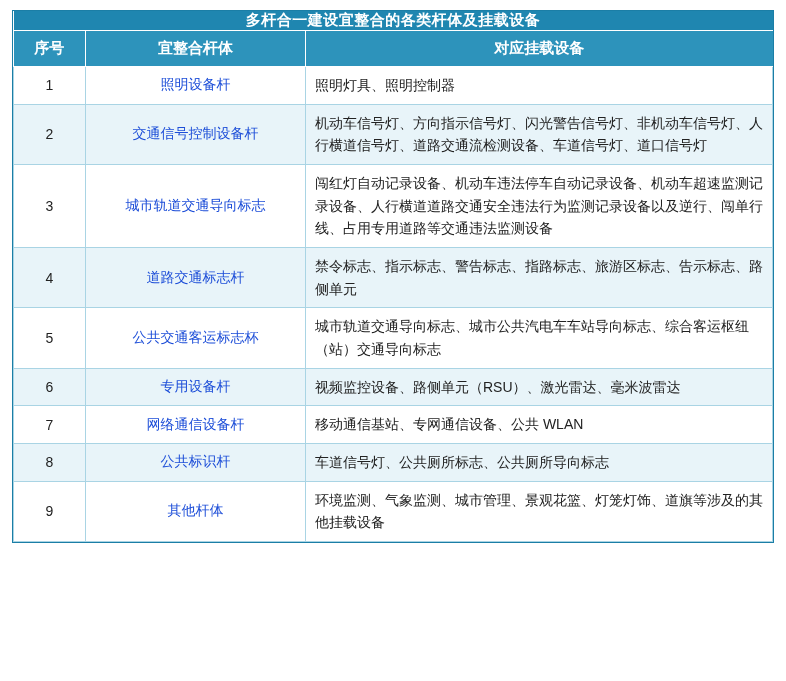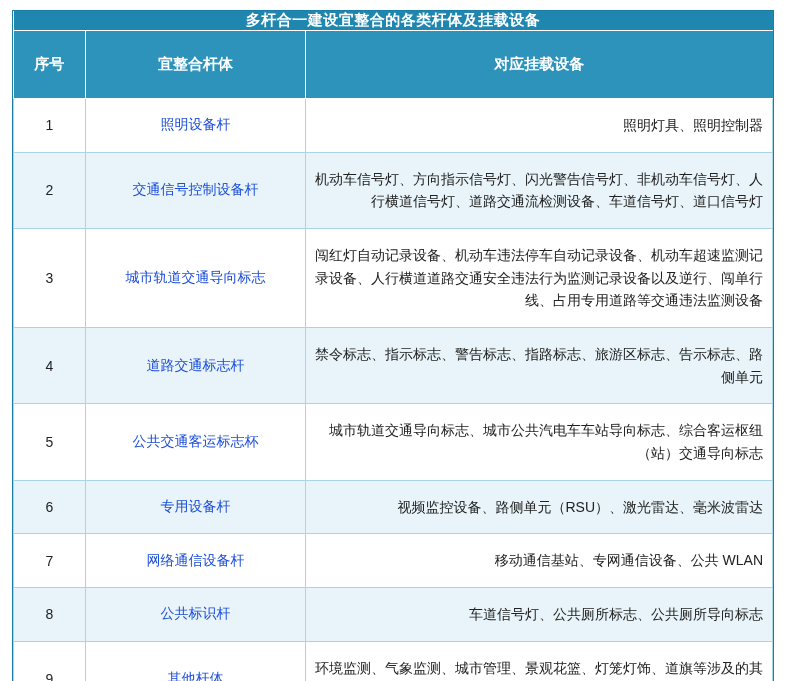--- a/index.html
+++ b/index.html
@@ -32,45 +32,45 @@
     text-align: center;
     padding: 0 4px;
     letter-spacing: 0.5px;
   }
   .head-row td {
     background: #2d93bb;
     color: #ffffff;
     font-size: 15px;
     font-weight: bold;
     text-align: center;
-    padding: 24px 4px;
+    padding: 8px 4px;
     border: 1px solid #ffffff;
   }
   .head-row td.c1 { border-left: none; }
   .head-row td.c3 { border-right: none; }
   td.idx {
     text-align: center;
     font-size: 14px;
     color: #222;
     border: 1px solid #a9d4e4;
     padding: 6px 2px;
   }
   td.pole {
     text-align: center;
     font-size: 14px;
     color: #1d4ed8;
     border: 1px solid #a9d4e4;
     padding: 6px 6px;
   }
   td.dev {
-    text-align: right;
+    text-align: left;
     font-size: 14px;
     color: #222;
     border: 1px solid #a9d4e4;
-    padding: 15px 9px;
+    padding: 7px 9px;
     line-height: 1.62;
   }
   tr.alt td { background: #e8f4f9; }
   tr.plain td { background: #ffffff; }
   .col-idx { width: 72px; }
   .col-pole { width: 220px; }
   .col-dev { width: auto; }
 </style>
 </head>
 <body>

